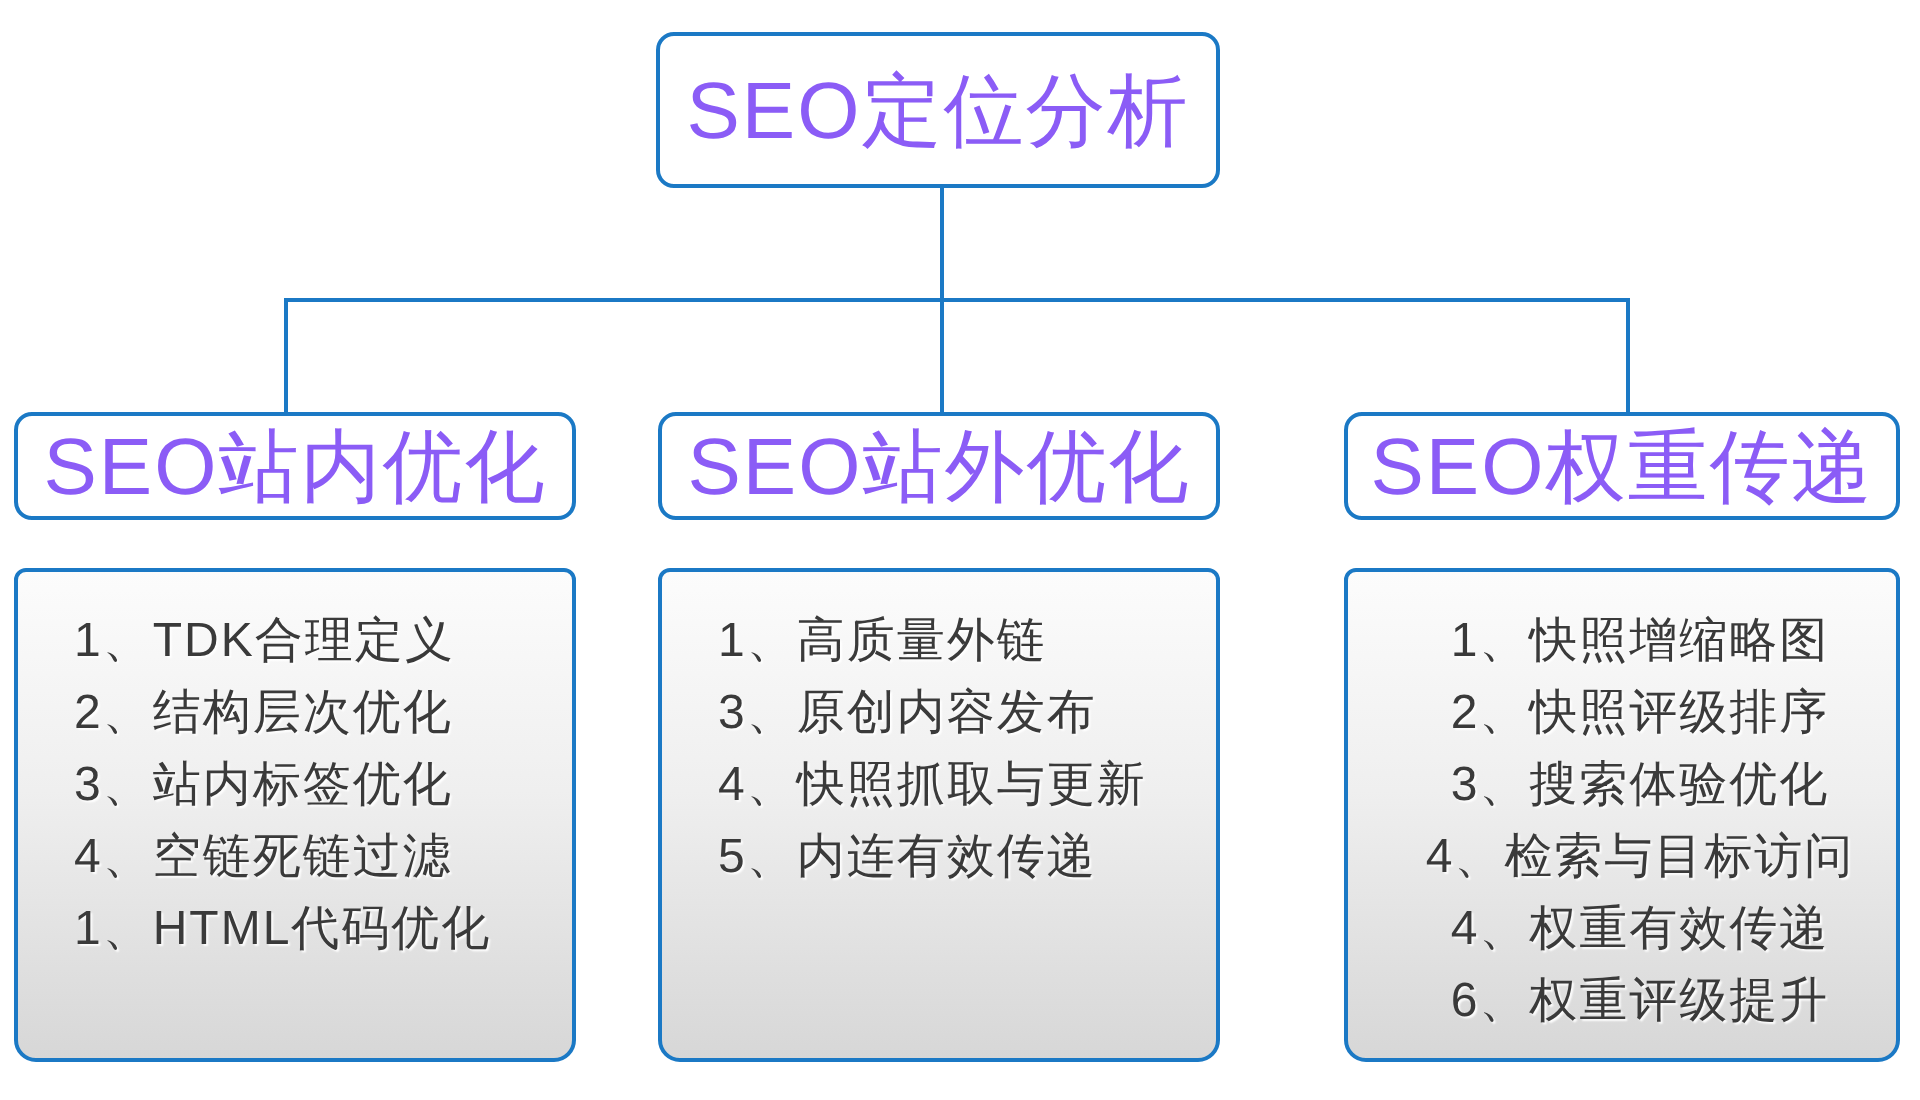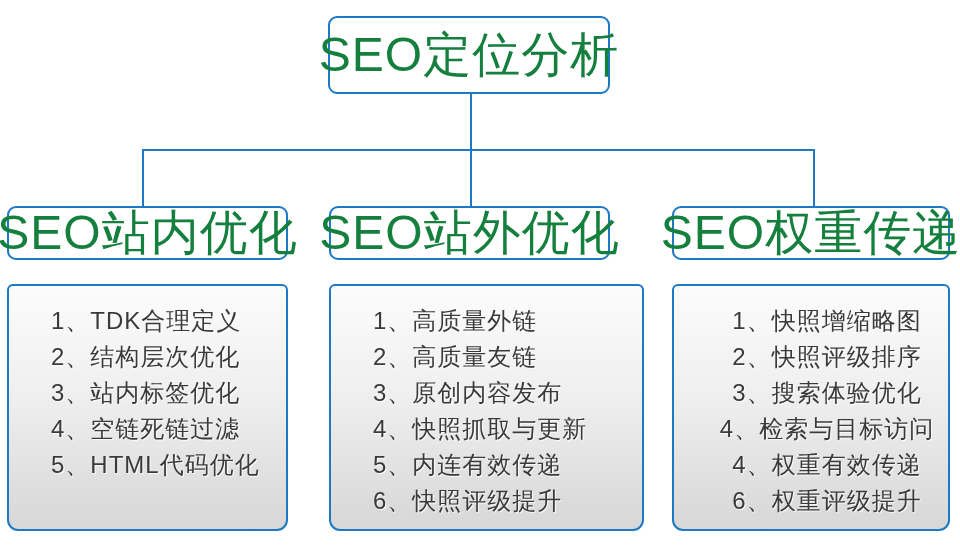--- a/index.html
+++ b/index.html
@@ -31,42 +31,42 @@
     position: absolute;
     box-sizing: border-box;
     border: 2px solid #1b79c5;
     border-radius: 9px;
     background: #ffffff;
     display: flex;
     align-items: center;
     justify-content: center;
   }
   .node-title {
-    font-size: 48px;
-    color: #15803d;
+    font-size: 40px;
+    color: #8b5cf6;
     letter-spacing: 1px;
     white-space: nowrap;
   }
   #root-node { left: 328px; top: 16px; width: 282px; height: 78px; }
   .col-header { top: 206px; height: 54px; }
   #col1-header { left: 7px;   width: 281px; }
   #col2-header { left: 329px; width: 281px; }
   #col3-header { left: 672px; width: 278px; }
   .list-box {
     position: absolute;
     top: 284px;
     height: 247px;
     box-sizing: border-box;
     border: 2px solid #1b79c5;
     border-radius: 6px 6px 11px 11px;
     background: linear-gradient(to bottom, #fcfcfc 0%, #efefef 45%, #d7d7d7 100%);
-    padding: 17px 10px 0 42px;
+    padding: 17px 10px 0 28px;
   }
   #col1-list { left: 7px;   width: 281px; }
-  #col2-list { left: 329px; width: 315px; }
+  #col2-list { left: 329px; width: 281px; }
   #col3-list { left: 672px; width: 278px; text-align: center; }
   .list-item {
     font-size: 24px;
     line-height: 36px;
     color: #3a3a3a;
     letter-spacing: 1px;
     white-space: nowrap;
     text-shadow: 1px 1px 1px rgba(255,255,255,0.95);
   }
 </style>
@@ -85,33 +85,31 @@
   </div>
 
   <div class="node col-header" id="col1-header">
     <span class="node-title">SEO站内优化</span>
   </div>
   <div class="list-box" id="col1-list">
     <div class="list-item">1、TDK合理定义</div>
     <div class="list-item">2、结构层次优化</div>
     <div class="list-item">3、站内标签优化</div>
     <div class="list-item">4、空链死链过滤</div>
-    <div class="list-item">5、HTML代码优化</div>
+    <div class="list-item">1、HTML代码优化</div>
   </div>
 
   <div class="node col-header" id="col2-header">
     <span class="node-title">SEO站外优化</span>
   </div>
   <div class="list-box" id="col2-list">
     <div class="list-item">1、高质量外链</div>
-    <div class="list-item">2、高质量友链</div>
     <div class="list-item">3、原创内容发布</div>
     <div class="list-item">4、快照抓取与更新</div>
     <div class="list-item">5、内连有效传递</div>
-    <div class="list-item">6、快照评级提升</div>
   </div>
 
   <div class="node col-header" id="col3-header">
     <span class="node-title">SEO权重传递</span>
   </div>
   <div class="list-box" id="col3-list">
     <div class="list-item">1、快照增缩略图</div>
     <div class="list-item">2、快照评级排序</div>
     <div class="list-item">3、搜索体验优化</div>
     <div class="list-item">4、检索与目标访问</div>

